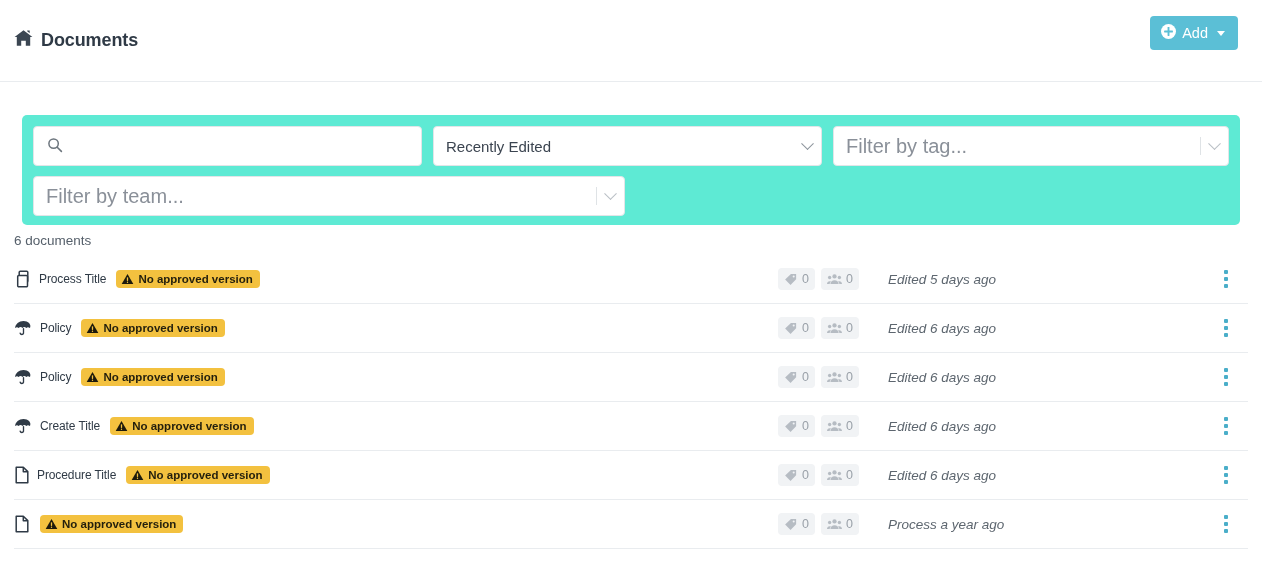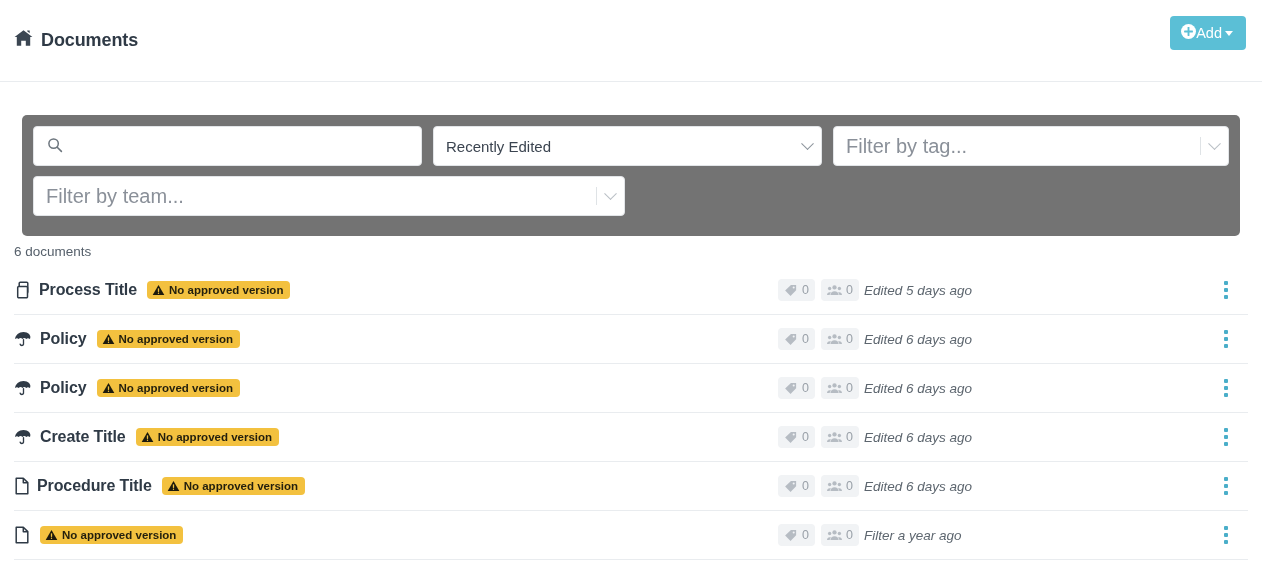--- a/index.html
+++ b/index.html
@@ -27,48 +27,49 @@
     gap: 8px;
     font-size: 18px;
     font-weight: bold;
     color: #2f3a46;
     letter-spacing: -0.1px;
   }
   .home-icon { display: block; }
 
   .add-button {
     position: absolute;
-    right: 16px;
+    right: 24px;
     top: 16px;
     height: 34px;
     padding: 0 13px 0 11px;
     background: #5bbfd6;
     border: none;
     border-radius: 4px;
     color: #ffffff;
     font-size: 14.5px;
     font-family: "Liberation Sans", sans-serif;
     display: flex;
     align-items: center;
+    gap: 6px;
     cursor: pointer;
   }
   .add-button .caret {
     width: 0; height: 0;
     border-left: 4.5px solid transparent;
     border-right: 4.5px solid transparent;
     border-top: 5px solid #ffffff;
     margin-left: 3px;
   }
 
   
   .filter-panel {
     margin: 33px 22px 0 22px;
-    background: #737373;
+    background: #5eead4;
     border-radius: 5px;
-    padding: 11px 11px 20px 11px;
+    padding: 11px 11px 9px 11px;
   }
   .filter-row {
     display: flex;
     gap: 11px;
   }
   .filter-row + .filter-row { margin-top: 10px; }
 
   .field {
     background: #ffffff;
     border: 1px solid #e2e5e8;
@@ -135,22 +136,22 @@
 
   .doc-main {
     display: flex;
     align-items: center;
     gap: 7px;
     flex: 1 1 auto;
     min-width: 0;
   }
   .doc-type-icon { display: block; flex: 0 0 auto; }
   .doc-title {
-    font-size: 16px;
-    font-weight: bold;
+    font-size: 12px;
+    font-weight: normal;
     color: #2f3a46;
     white-space: nowrap;
     letter-spacing: -0.1px;
   }
   .badge {
     background: #f3c13f;
     color: #231f0d;
     font-size: 11.5px;
     font-weight: bold;
     border-radius: 4px;
@@ -175,21 +176,21 @@
     height: 22px;
     padding: 0 6px;
     display: inline-flex;
     align-items: center;
     gap: 4px;
     font-size: 12.5px;
     color: #9aa1a9;
   }
   .edited {
     position: absolute;
-    left: 850px;
+    left: 874px;
     font-size: 13.5px;
     font-style: italic;
     color: #5d666f;
     white-space: nowrap;
   }
 
   .kebab {
     position: absolute;
     right: 12px;
     width: 20px;
@@ -574,20 +575,20 @@
     <circle cx="2.8" cy="4.4" r="1.8" fill="#b6bcc3"></circle>
     <circle cx="13.2" cy="4.4" r="1.8" fill="#b6bcc3"></circle>
     <path d="M3.6 11.4c0-2.5 2-4.1 4.4-4.1s4.4 1.6 4.4 4.1z" fill="#b6bcc3"></path>
     <path d="M0 11.4c0-1.8 1.2-3 2.8-3 .5 0 1 .1 1.4.3-.8.7-1.3 1.6-1.4 2.7z" fill="#b6bcc3"></path>
     <path d="M16 11.4c0-1.8-1.2-3-2.8-3-.5 0-1 .1-1.4.3.8.7 1.3 1.6 1.4 2.7z" fill="#b6bcc3"></path>
   </svg>
 </span>
           <span>0</span>
         </span>
       </div>
-      <div class="edited">Filter a year ago</div>
+      <div class="edited">Process a year ago</div>
       <div class="kebab">
         <i></i>
         <i></i>
         <i></i>
       </div>
     </div>
   </div>
 
 </body></html>

